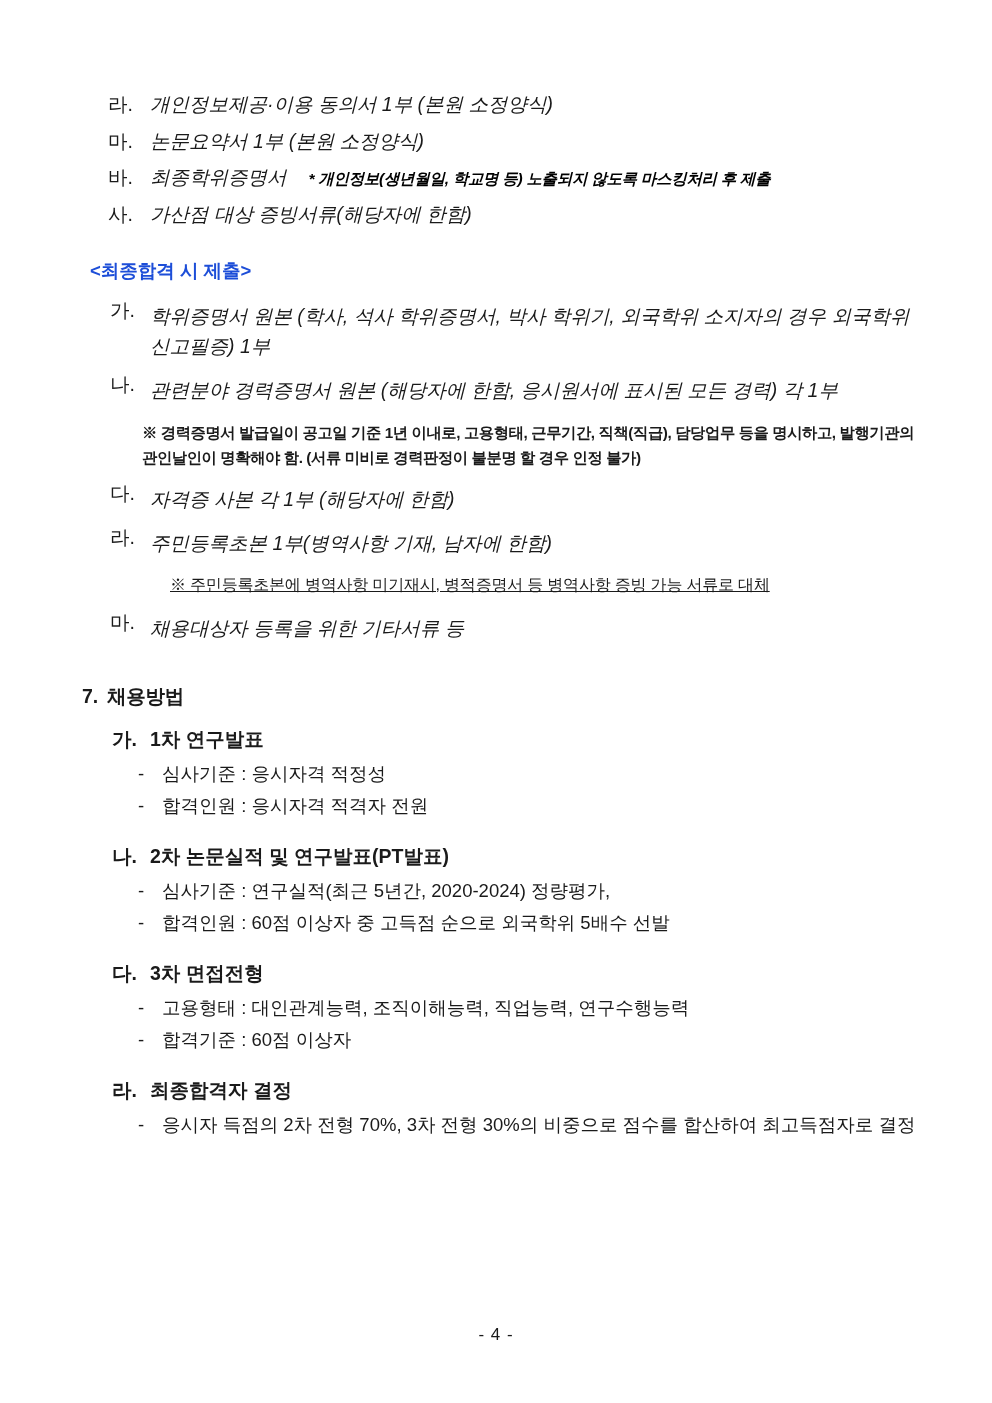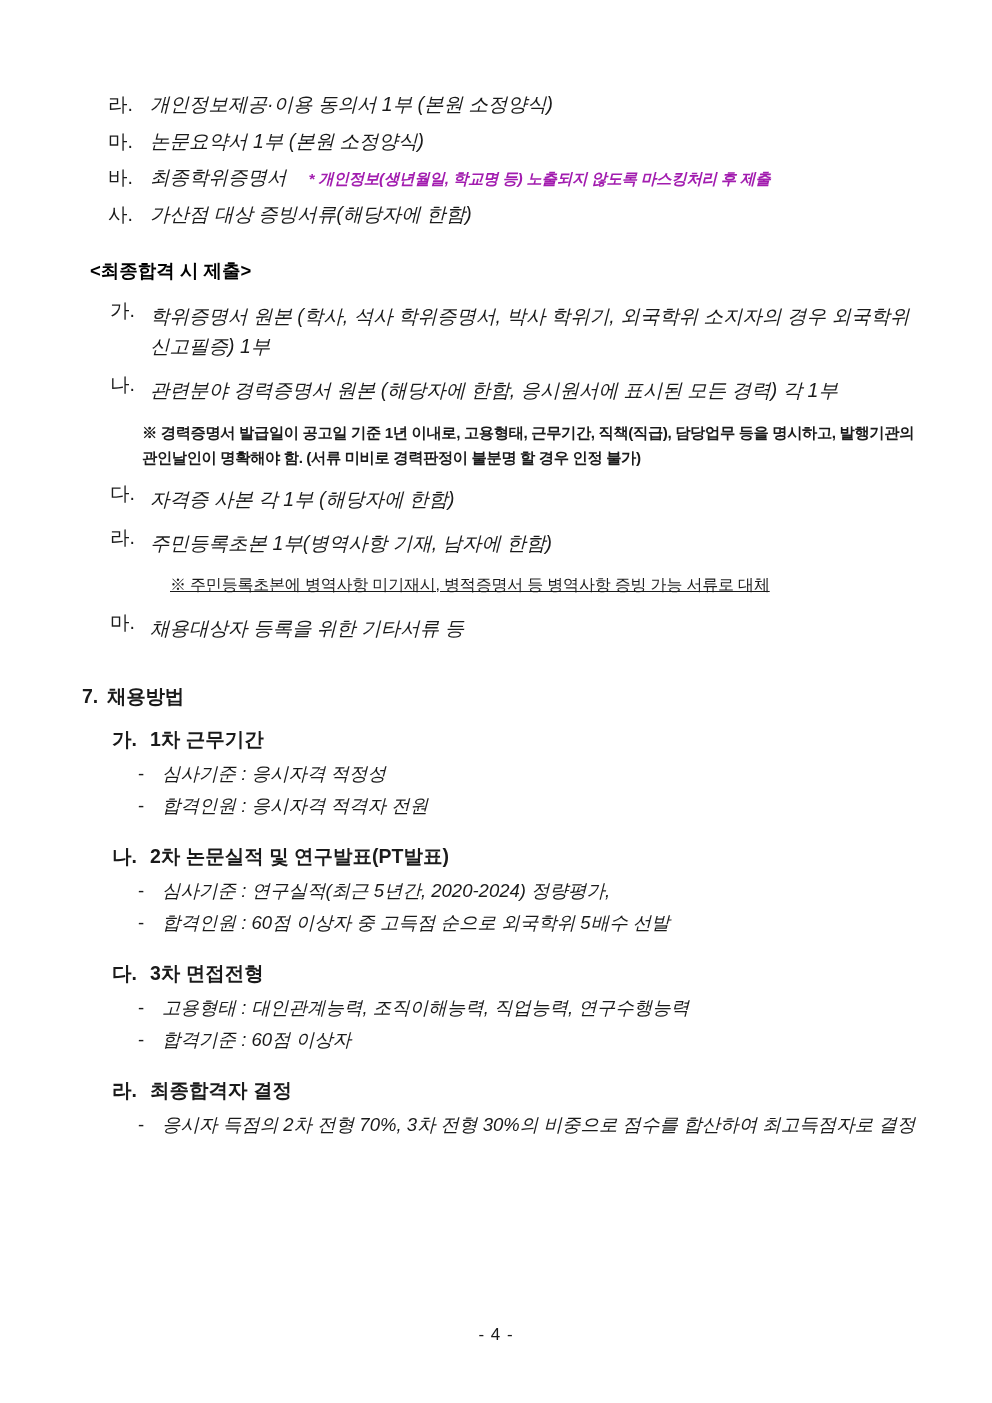--- a/index.html
+++ b/index.html
@@ -43,30 +43,30 @@
     margin-left: 38px;
   }
   .top-list .row {
     margin-bottom: 17px;
     font-size: 19.5px;
   }
   .top-list .marker {
     width: 42px;
   }
   .note-red {
-    color: #a21caf;
+    color: #000000;
     font-weight: bold;
     font-size: 15.5px;
     margin-left: 22px;
     letter-spacing: -0.3px;
   }
 
   
   .sec-blue {
-    color: #000000;
+    color: #1d4ed8;
     font-weight: bold;
     font-size: 18.5px;
     margin-top: 34px;
     margin-bottom: 18px;
     margin-left: 20px;
   }
 
   
   .final-list {
     margin-left: 40px;
@@ -130,21 +130,20 @@
     margin-left: 26px;
     margin-bottom: 7px;
     line-height: 1.35;
   }
   .method-line .dash {
     width: 24px;
     flex: 0 0 auto;
   }
   .method-line .ml-body {
     flex: 1 1 auto;
-    font-style: italic;
   }
   .cont-indent {
     display: block;
     margin-left: 116px;
   }
 
   
   .footer {
     position: absolute;
     left: 0;
@@ -220,21 +219,21 @@
 
   </div>
 
   <div class="main-heading">
     <span class="num">7.</span><span>채용방법</span>
   </div>
 
   <div class="method-block">
     <div class="method-title">
       <span class="marker">가.</span>
-      <span>1차 근무기간</span>
+      <span>1차 연구발표</span>
     </div>
     <div class="method-line">
       <span class="dash">-</span>
       <span class="ml-body">심사기준 : 응시자격 적정성</span>
     </div>
     <div class="method-line">
       <span class="dash">-</span>
       <span class="ml-body">합격인원 : 응시자격 적격자 전원</span>
     </div>
   </div>

